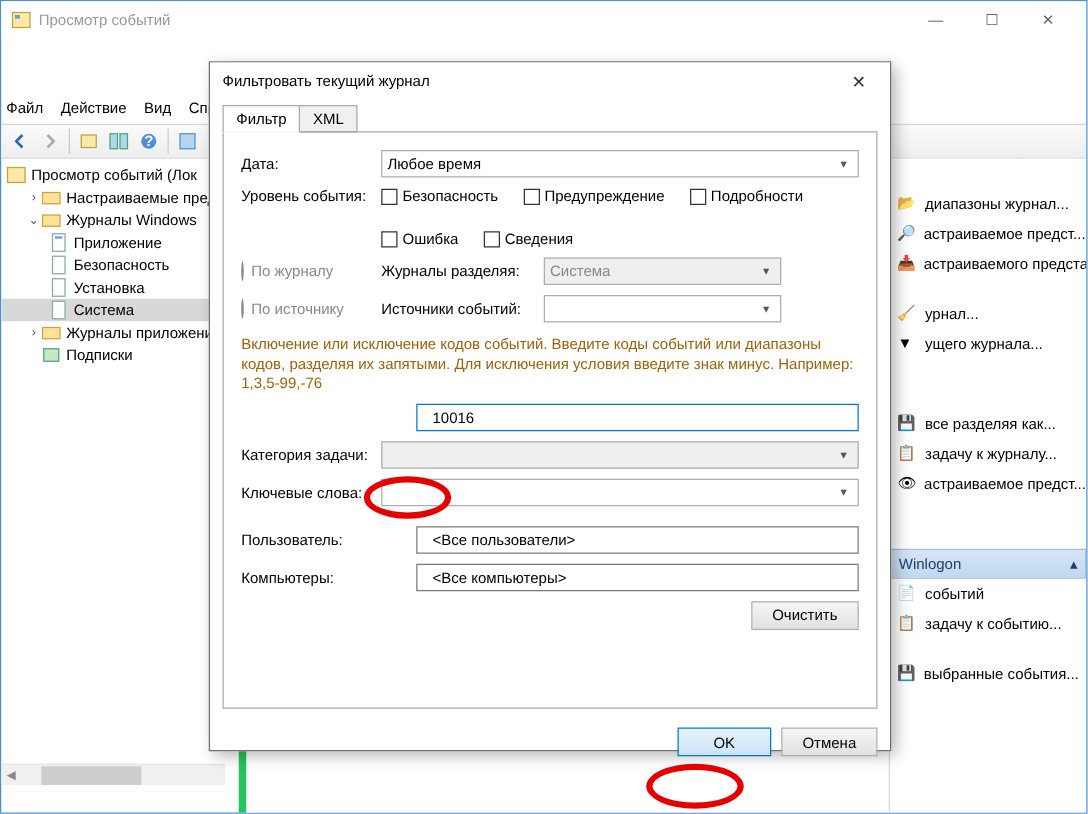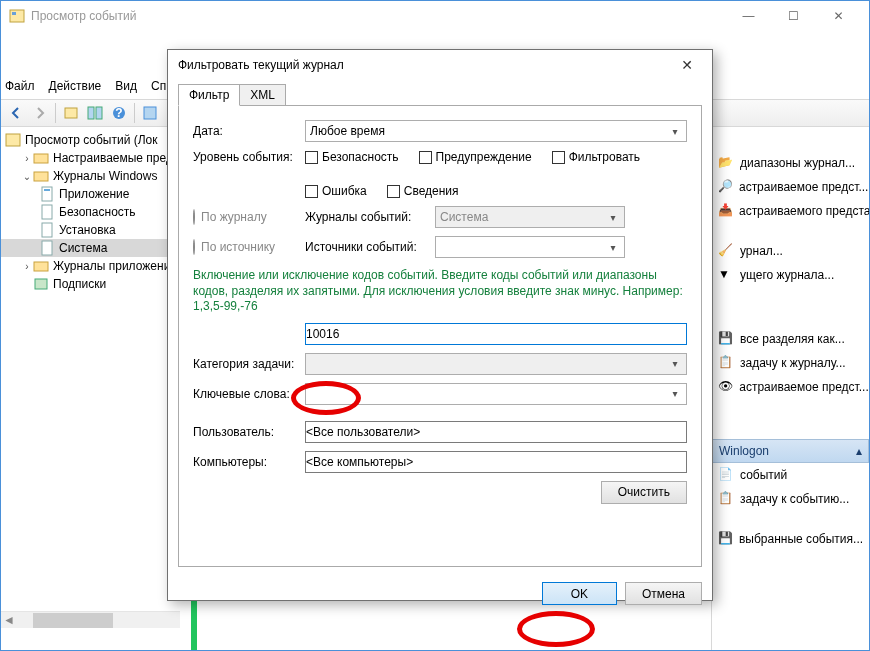--- a/index.html
+++ b/index.html
@@ -54,27 +54,27 @@
 .tab.active { border-bottom-color:#fff; position:relative; z-index:1;}
 .tab.inactive { background:#f0f0f0;}
 .tab-panel { border: 1px solid #aaa; margin: 0 10px 10px 10px; padding: 14px 14px 6px 14px; height: 462px; position:relative; top:-1px;}
 
 .row { display:flex; align-items:center; margin-bottom: 8px; min-height: 22px;}
 .lbl { width: 112px; color:#000; }
 .lbl.disabled { color:#888;}
 .combo { flex:1; height:22px; border:1px solid #adadad; background:#efefef; display:flex; align-items:center; padding:0 4px; position:relative;}
 .combo.enabled { background:#fff;}
 .combo .arrow { position:absolute; right:3px; width:16px; text-align:center; color:#555; font-size:10px;}
-.input { flex:1; height:22px; border:1px solid #7a7a7a; padding:0 0;}
+.input { flex:1; height:22px; border:1px solid #7a7a7a; padding:0 12px;margin-left:28px;}
 .input.active { border:1px solid #0078d7;}
 .check-row { display:flex; flex-wrap:wrap; gap: 8px 20px; flex:1;}
 .check { display:flex; align-items:center; gap:4px;}
 .check .box { width:13px; height:13px; border:1px solid #333; background:#fff;}
 .radio .circle { width:12px; height:12px; border:1px solid #888; border-radius:50%; background:#f5f5f5;}
-.hint { color:#15803d; line-height:1.3; margin: 10px 0 8px 0;}
+.hint { color:#a16207; line-height:1.3; margin: 10px 0 8px 0;}
 .btn { height: 23px; padding: 0 16px; border: 1px solid #adadad; background: linear-gradient(#f5f5f5,#e1e1e1); display:inline-flex; align-items:center; justify-content:center; min-width:75px;}
 .btn.primary { border:1px solid #0078d7; background: linear-gradient(#e5f1fb,#cce4f7);}
 .dlg-buttons { display:flex; justify-content:flex-end; gap:8px; padding: 4px 10px 12px 10px;}
 .clear-row { display:flex; justify-content:flex-end; margin-top: 8px;}
 
 
 .ellipse { position:absolute; border:5px solid #e60000; border-radius:50%; pointer-events:none; z-index:200;}
 .e1 { left: 290px; top: 380px; width: 70px; height: 34px;}
 .e2 { left: 516px; top: 610px; width: 78px; height: 36px;}
 
@@ -321,40 +321,40 @@
         <div class="check">
             <span class="box"></span>
             <span>Безопасность</span>
           </div>
         <div class="check">
             <span class="box"></span>
             <span>Предупреждение</span>
           </div>
         <div class="check">
             <span class="box"></span>
-            <span>Фильтровать</span>
+            <span>Подробности</span>
           </div>
         <div style="flex-basis:100%;height:4px"></div>
         <div class="check">
             <span class="box"></span>
             <span>Ошибка</span>
           </div>
         <div class="check">
             <span class="box"></span>
             <span>Сведения</span>
           </div>
       </div>
     </div>
 
     <div class="row">
       <div class="lbl disabled" style="display:flex;align-items:center;gap:6px">
         <span class="radio"><span class="circle" style="background:radial-gradient(#888 30%,#f5f5f5 34%)"></span></span>
         <span>По журналу</span>
       </div>
-      <div class="lbl" style="width:130px">Журналы событий:</div>
+      <div class="lbl" style="width:130px">Журналы разделяя:</div>
       <div class="combo" style="flex:0 0 190px">
           <span style="color:#888">Система</span>
           <span class="arrow">▾</span>
         </div>
     </div>
 
     <div class="row">
       <div class="lbl disabled" style="display:flex;align-items:center;gap:6px">
         <span class="radio"><span class="circle"></span></span>
         <span>По источнику</span>

